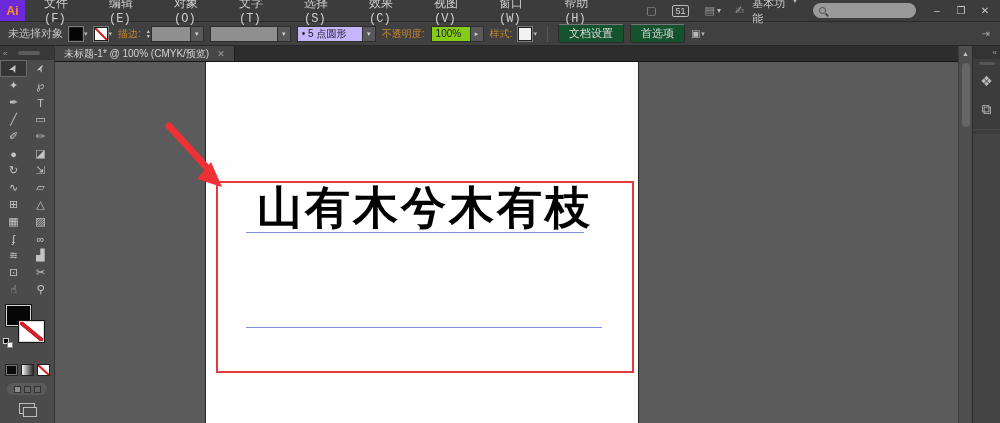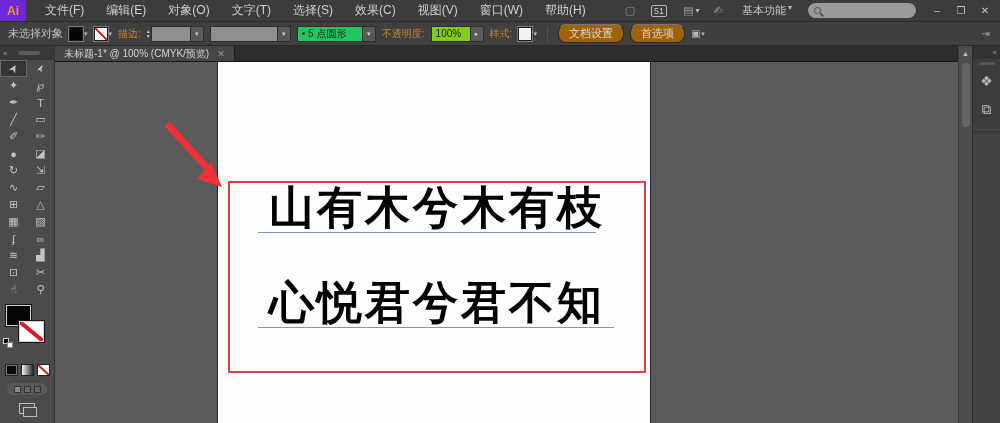--- a/index.html
+++ b/index.html
@@ -3,21 +3,21 @@
 <meta charset="utf-8">
 <style>
   * { margin:0; padding:0; box-sizing:border-box; font-family:"Liberation Sans","DejaVu Sans",sans-serif; }
   html,body { background:#222; }
   #app { position:relative; width:1000px; height:423px; overflow:hidden; background:#3d3d3d; user-select:none; }
 
   
   #menubar { display:flex; align-items:center; height:22px; background:#3c3c3c; border-bottom:1px solid #2a2a2a; color:#cfcfcf; font-size:12px; }
   #ai-logo { width:26px; height:21px; background:#6d28d9; color:#ff9122; font-weight:bold; font-size:12px; display:flex; align-items:center; justify-content:center; margin-right:8px; }
   #menus { display:flex; list-style:none; height:100%; align-items:center; }
-  .menu-item { padding:0 11px; height:100%; display:flex; align-items:center; cursor:default; }
+  .menu-item { padding:0 11px; height:100%; display:flex; align-items:center; cursor:default;font-family:Liberation Mono, monospace; }
   #appbar-icons { display:flex; align-items:center; gap:14px; margin-left:28px; color:#9a9a9a; }
   .abicon { font-size:11px; display:flex; align-items:center; }
   .abicon .boxed { border:1px solid #b9b9b9; padding:0 2px; font-size:9px; color:#d0d0d0; border-radius:2px; }
   .caret { font-size:8px; color:#bdbdbd; margin-left:2px; }
   #mb-right { margin-left:auto; display:flex; align-items:center; gap:10px; }
   #workspace-switcher { display:flex; align-items:flex-start; font-size:11px; color:#c5c5c5; padding:2px 6px; }
   #search-box { display:flex; align-items:center; width:108px; height:15px; background:#9a9a9a; border-radius:8px; padding:0 6px; gap:4px; }
   #search-glass { width:7px; height:7px; border:1.5px solid #4c4c4c; border-radius:50%; position:relative; flex:0 0 auto; }
   #search-glass::after { content:""; position:absolute; width:4px; height:1.5px; background:#4c4c4c; transform:rotate(45deg); left:5px; top:6px; }
   #search-input { border:none; background:transparent; width:80px; height:13px; outline:none; font-size:10px; color:#222; }
@@ -30,21 +30,21 @@
   .swatch { width:14px; height:14px; border:1px solid #1d1d1d; outline:1px solid #7a7a7a; display:inline-block; }
   .sw-fill { background:#050505; }
   .sw-none { background:linear-gradient(to top right,#fff 44%,#d22 46%,#d22 54%,#fff 56%); }
   .sw-style { background:#f2f2f2; }
   .mini-caret { font-size:7px; color:#b5b5b5; margin-left:1px; }
   .field { background:#8f8f8f; border:1px solid #2e2e2e; height:16px; display:inline-flex; align-items:center; padding:0 4px; color:#1c1c1c; font-size:10px; }
   .combo-arrow { width:13px; height:16px; background:#585858; border:1px solid #2e2e2e; border-left:none; display:inline-flex; align-items:center; justify-content:center; color:#cfcfcf; font-size:7px; }
   .spinner { display:inline-flex; flex-direction:column; justify-content:center; line-height:5px; font-size:6px; color:#c5c5c5; margin-right:1px; }
   .group { display:inline-flex; align-items:center; }
   .vsep { width:1px; height:16px; background:#2c2c2c; border-right:1px solid #555; margin:0 4px; }
-  .cbtn { background:#a16207; border:1px solid #2a2a2a; border-top-color:#777; border-radius:8px; color:#dcdcdc; font-size:11px; padding:1px 10px; cursor:default; }
+  .cbtn { background:#14532d; border:1px solid #2a2a2a; border-top-color:#777; border-radius:2px; color:#dcdcdc; font-size:11px; padding:1px 10px; cursor:default; }
   #cb-collapse { margin-left:auto; color:#a5a5a5; font-size:10px; padding-right:2px; }
 
   
   #main { display:flex; height:377px; }
 
   
   #tools-panel { width:55px; background:#4b4b4b; border-right:1px solid #333; display:flex; flex-direction:column; }
   #tools-header { height:14px; background:#383838; display:flex; align-items:center; padding:0 3px; color:#9e9e9e; font-size:8px; }
   #tools-grip { width:22px; height:4px; background:#5c5c5c; border-radius:2px; margin:0 auto; }
   #tools-grid { display:grid; grid-template-columns:1fr 1fr; }
@@ -75,21 +75,21 @@
   #screen-mode { width:16px; height:11px; border:1px solid #bdbdbd; margin:8px auto 0; position:relative; }
   #screen-mode::after { content:""; position:absolute; left:3px; top:3px; width:12px; height:8px; border:1px solid #bdbdbd; background:#4b4b4b; }
 
   
   #center { flex:1; display:flex; flex-direction:column; min-width:0; }
   #tabbar { height:16px; background:#2d2d2d; border-bottom:1px solid #161616; display:flex; }
   #doc-tab { display:flex; align-items:center; gap:8px; background:#464646; color:#d4d4d4; font-size:10px; padding:0 9px; border-right:1px solid #1f1f1f; }
   #tab-close { color:#9d9d9d; font-size:9px; cursor:default; }
 
   #canvas { position:relative; flex:1; background:#5b5b5b; overflow:hidden; }
-  #artboard { position:absolute; left:162px; top:0; width:434px; height:100%; background:#fefefe; border-left:1px solid #262626; border-right:1px solid #262626; }
+  #artboard { position:absolute; left:150px; top:0; width:434px; height:100%; background:#fefefe; border-left:1px solid #262626; border-right:1px solid #262626; }
   #highlight-rect { position:absolute; left:10px; top:119px; width:418px; height:192px; border:2px solid #e23a40; }
   .poem-line { position:absolute; left:0; right:0; text-align:center; color:#000; font-weight:900; font-size:45px; line-height:48px; letter-spacing:3px; white-space:nowrap; }
   #poem-line-1 { top:1px; }
   #poem-line-2 { top:96px; }
   .baseline { position:absolute; height:1px; background:#8290dc; }
   #baseline-1 { top:49px; left:28px; width:338px; }
   #baseline-2 { top:144px; left:28px; width:356px; }
   #arrow-svg { position:absolute; left:108px; top:56px; overflow:visible; }
 
   
@@ -180,21 +180,21 @@
           <span>▾</span>
       </span>
       <span class="field" style="width:40px" data-name="stroke-weight-field"></span>
       <span class="combo-arrow" data-name="chevron-down-icon">▾</span>
     </span>
     <span class="group" data-name="width-profile-control">
       <span class="field" style="width:68px" data-name="width-profile-field"></span>
       <span class="combo-arrow" data-name="chevron-down-icon">▾</span>
     </span>
     <span class="group" data-name="brush-definition-control">
-      <span class="field" style="width:66px;background:#22c55e" data-name="brush-definition-field">• 5 点圆形</span>
+      <span class="field" style="width:66px;background:#c4b5fd" data-name="brush-definition-field">• 5 点圆形</span>
       <span class="combo-arrow" data-name="chevron-down-icon">▾</span>
     </span>
     <span class="olabel" data-name="opacity-label" style="color: rgb(201, 134, 46);">不透明度:</span>
     <span class="group" data-name="opacity-control">
       <span class="field" style="width:40px;background:#84cc16" data-name="opacity-field">100%</span>
       <span class="combo-arrow" data-name="chevron-right-icon">▸</span>
     </span>
     <span class="olabel" data-name="style-label" style="color: rgb(201, 134, 46);">样式:</span>
     <span class="group" data-name="style-control">
       <span class="swatch sw-style" data-name="style-swatch"></span>
@@ -356,21 +356,20 @@
       <div id="tabbar" data-name="document-tab-bar">
         <div id="doc-tab" data-name="document-tab">
           <span data-name="document-tab-title">未标题-1* @ 100% (CMYK/预览)</span>
           <span id="tab-close" data-name="close-tab-icon">✕</span>
         </div>
       </div>
       <div id="canvas" data-name="canvas-area" style="background: rgb(91, 91, 91);">
         <div id="artboard" data-name="artboard" style="background: rgb(254, 254, 254);">
           <div id="highlight-rect" data-name="highlight-rect" style="border-color: rgb(226, 58, 64);">
             <div class="poem-line" id="poem-line-1" data-name="text-object-line1" style="color: rgb(0, 0, 0);">山有木兮木有枝</div>
-            <div class="poem-line" id="poem-line-2" data-name="text-object-line2" style="color: rgb(0, 0, 0);">心悦君兮君不知</div>
             <div class="baseline" id="baseline-1" data-name="text-baseline" style="background: rgb(130, 144, 220);"></div>
             <div class="baseline" id="baseline-2" data-name="text-baseline" style="background: rgb(130, 144, 220);"></div>
           </div>
         </div>
         <svg id="arrow-svg" data-name="annotation-arrow" width="74" height="80" viewBox="0 0 74 80">
           <line class="arrow-part" x1="6" y1="8" x2="46" y2="52" stroke="#ee3136" stroke-width="7" stroke-linecap="round"></line>
           <polygon class="arrow-part" points="59,69 34,61 48,44" fill="#ee3136" stroke-width="0"></polygon>
         </svg>
       </div>
     </div>

